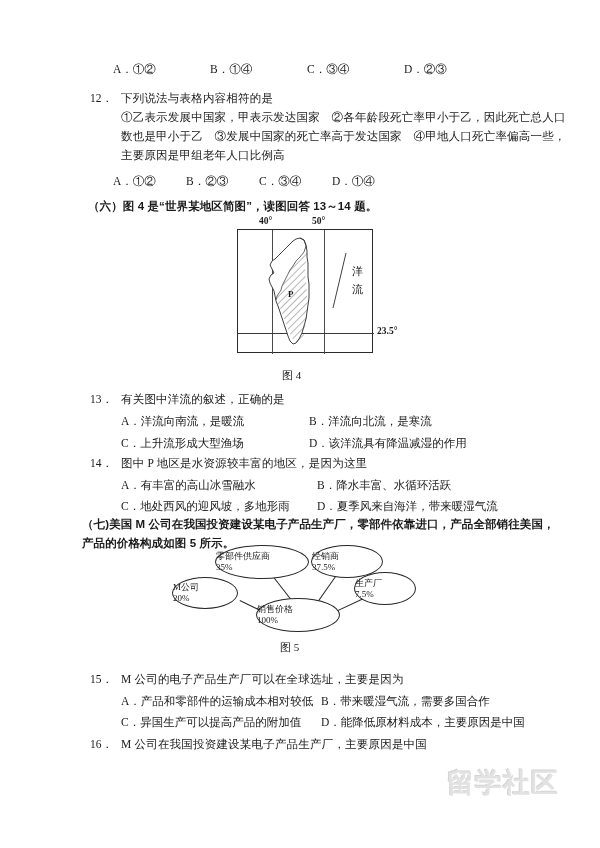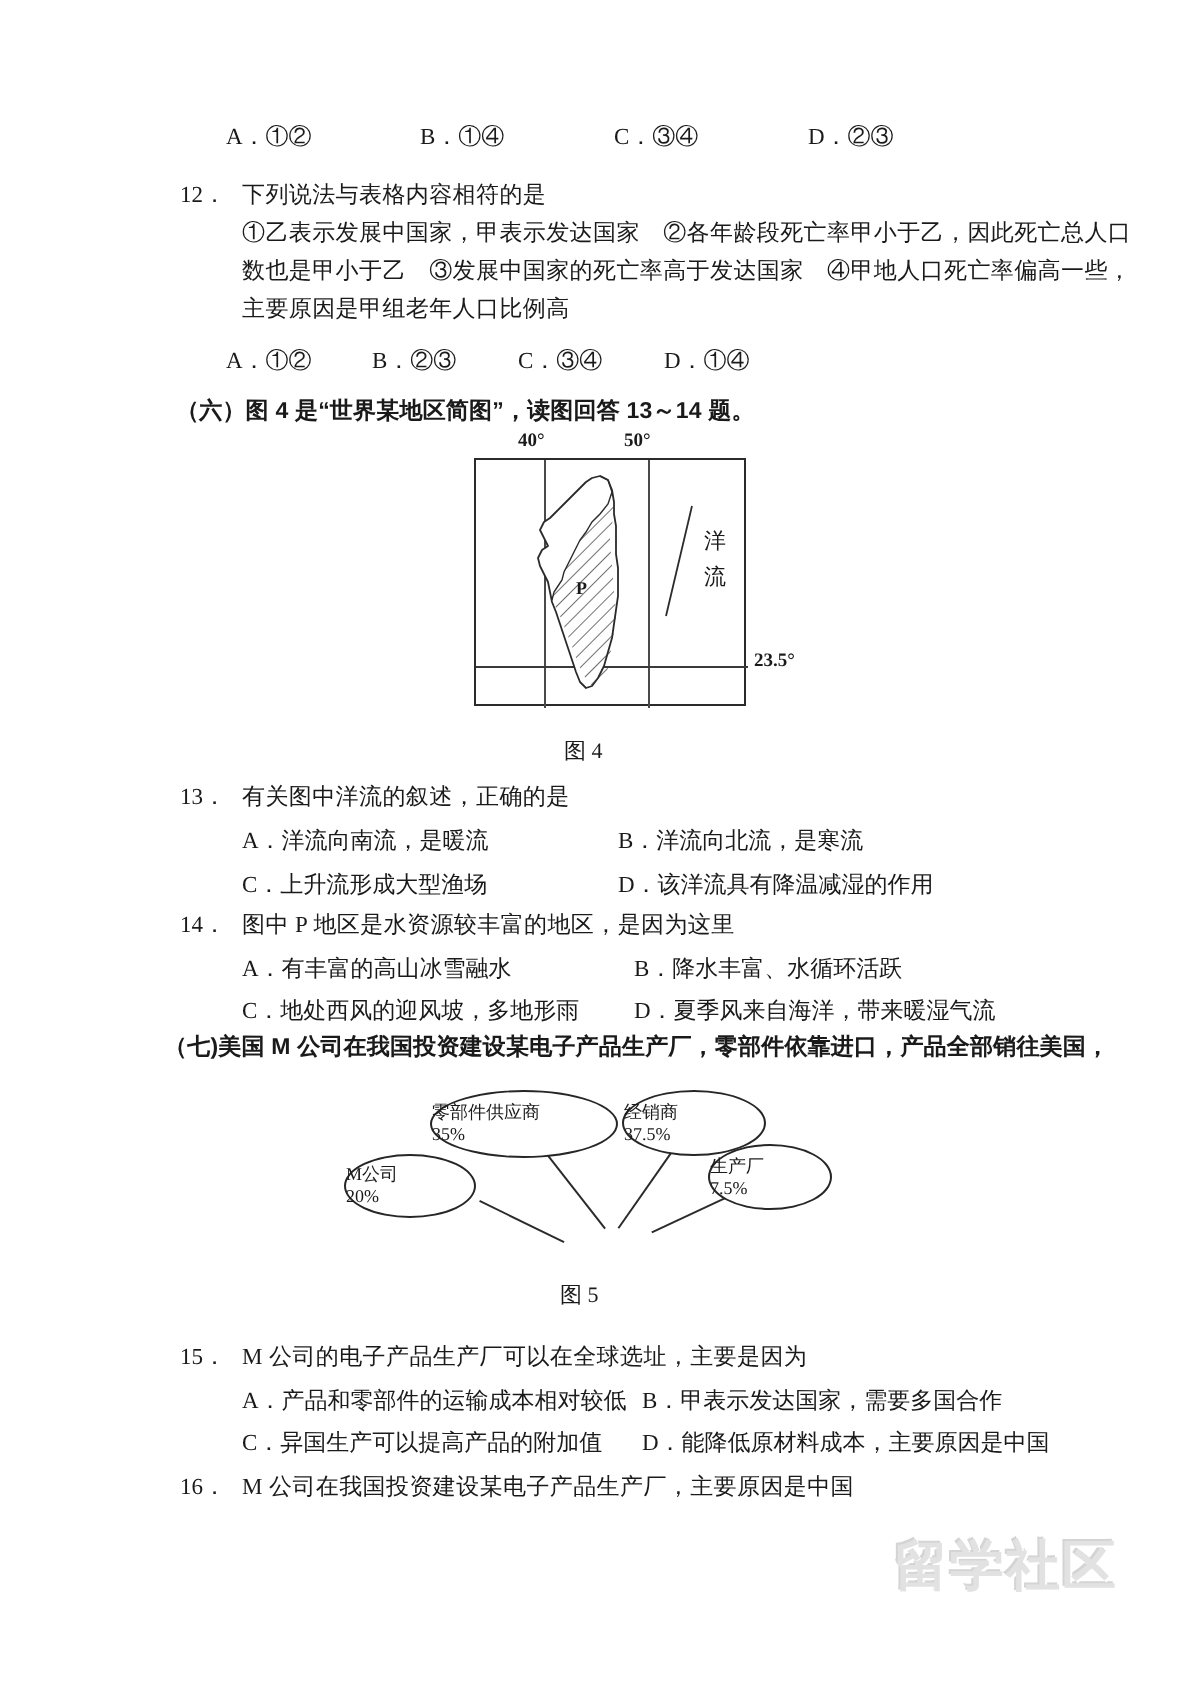--- a/index.html
+++ b/index.html
@@ -246,20 +246,21 @@
   <div class="optrow" style="left:121px; top:478px; width:430px;">
     <span class="opt" style="left:0px;text-align:right;">A．有丰富的高山冰雪融水</span>
     <span class="opt" style="left:196px;">B．降水丰富、水循环活跃</span>
   </div>
   <div class="optrow" style="left:121px; top:499px; width:430px;">
     <span class="opt" style="left:0px;">C．地处西风的迎风坡，多地形雨</span>
     <span class="opt" style="left:196px;">D．夏季风来自海洋，带来暖湿气流</span>
   </div>
 
   <div class="section-head" style="left:82px; top:517px;">（七)美国 M 公司在我国投资建设某电子产品生产厂，零部件依靠进口，产品全部销往美国，</div>
+  <div class="section-head" style="left:82px; top:536px;">产品的价格构成如图 5 所示。</div>
 
   <div id="price-figure" style="left:170px; top:545px; width:250px; height:110px;">
 
     <div class="edge" style="left:104px; top:32px; width:47px; transform:rotate(52deg);"></div>
     <div class="edge" style="left:170px; top:26px; width:53px; transform:rotate(125deg);"></div>
     <div class="edge" style="left:70px; top:55px; width:47px; transform:rotate(26deg);"></div>
     <div class="edge" style="left:196px; top:53px; width:44px; transform:rotate(155deg);"></div>
 
     <div class="node" style="left:45px; top:0px; width:94px; height:34px;">
       <span class="nlabel">零部件供应商</span>
@@ -274,29 +275,33 @@
     <div class="node" style="left:2px; top:32px; width:66px; height:32px;">
       <span class="nlabel">M公司</span>
       <span class="nval">20%</span>
     </div>
 
     <div class="node" style="left:184px; top:27px; width:62px; height:33px;">
       <span class="nlabel">生产厂</span>
       <span class="nval">7.5%</span>
     </div>
 
+    <div class="node" style="left:86px; top:53px; width:84px; height:34px;">
+      <span class="nlabel">销售价格</span>
+      <span class="nval">100%</span>
+    </div>
 
     <div class="fig-caption" style="left:110px; top:95px;">图 5</div>
   </div>
 
   <div class="qnum" style="left:90px; top:672px;">15．</div>
   <div class="qline" style="left:121px; top:672px;">M 公司的电子产品生产厂可以在全球选址，主要是因为</div>
   <div class="optrow" style="left:121px; top:694px; width:430px;">
     <span class="opt" style="left:0px;">A．产品和零部件的运输成本相对较低</span>
-    <span class="opt" style="left:200px;">B．甲表示发达国家，需要多国合作</span>
+    <span class="opt" style="left:200px;">B．带来暖湿气流，需要多国合作</span>
   </div>
   <div class="optrow" style="left:121px; top:715px; width:430px;">
     <span class="opt" style="left:0px;">C．异国生产可以提高产品的附加值</span>
     <span class="opt" style="left:200px;">D．能降低原材料成本，主要原因是中国</span>
   </div>
 
   <div class="qnum" style="left:90px; top:737px;">16．</div>
   <div class="qline" style="left:121px; top:737px;">M 公司在我国投资建设某电子产品生产厂，主要原因是中国</div>
 
   <div id="watermark">

